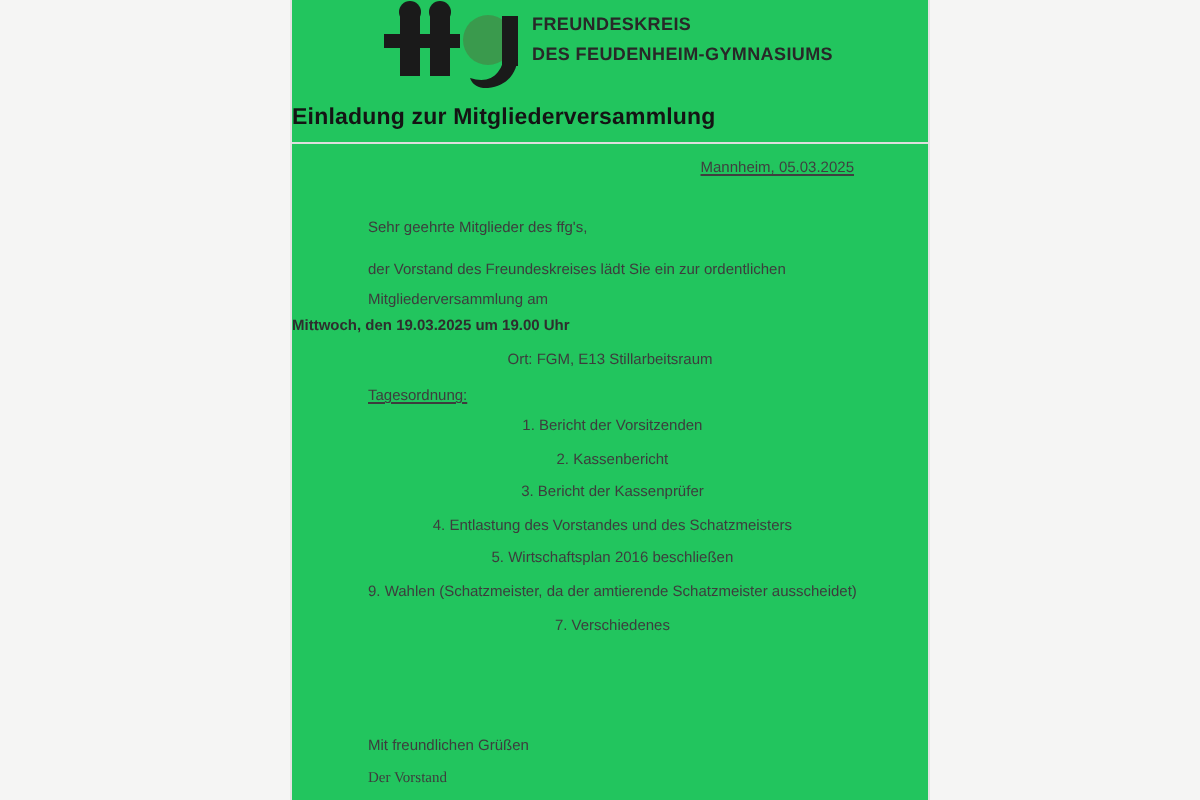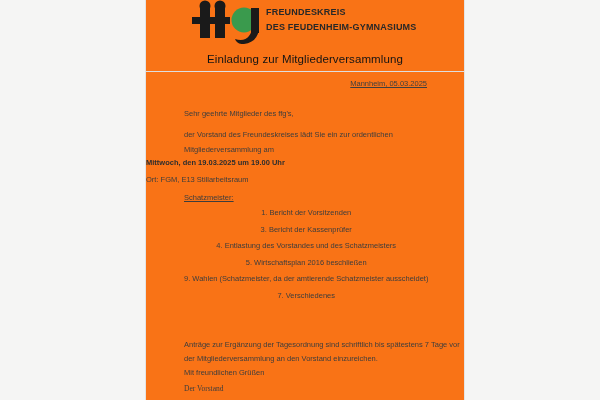--- a/index.html
+++ b/index.html
@@ -4,50 +4,50 @@
 <style>
   html,body{margin:0;padding:0;}
   body{
     width:600px;height:400px;overflow:hidden;position:relative;
     background:#f5f5f4;
     font-family:"Liberation Sans",sans-serif;
     -webkit-font-smoothing:antialiased;
   }
   .page{
     position:absolute;left:145px;top:0;width:320px;height:400px;
-    background:#f97316;
+    background:#22c55e;
     border-left:1px solid #e4e4e4;border-right:1px solid #e4e4e4;
     box-sizing:border-box;
   }
   
   .logo{position:absolute;left:46px;top:0;width:72px;height:44px;}
   .brand{
     position:absolute;left:120px;top:5px;
     font-size:9px;font-weight:bold;color:#282828;
     line-height:14.5px;letter-spacing:.2px;white-space:nowrap;
   }
   
   .title{
-    position:absolute;left:0;top:53px;width:100%;text-align:center;
-    font-size:11.5px;font-weight:normal;color:#141414;letter-spacing:.1px;
+    position:absolute;left:0;top:53px;width:100%;
+    font-size:11.5px;font-weight:bold;color:#141414;letter-spacing:.1px;
   }
   .rule{position:absolute;left:0;top:71px;width:100%;height:1px;background:#dedede;}
   .dateline{
     position:absolute;right:37px;top:79px;
     font-size:7.5px;color:#3f3f3f;text-decoration:underline;
   }
   
   .txt{font-size:7.5px;color:#3d3d3d;}
   .greeting{position:absolute;left:38px;top:109px;}
   .intro{position:absolute;left:38px;top:128px;line-height:14.5px;}
   .meeting-when{
     position:absolute;left:0;top:158px;width:100%;
     font-size:7.5px;font-weight:bold;color:#2e2e2e;
   }
-  .meeting-where{position:absolute;left:0;top:175px;width:100%;text-align:left;}
+  .meeting-where{position:absolute;left:0;top:175px;width:100%;text-align:center;}
   .agenda-heading{
     position:absolute;left:38px;top:193px;
     text-decoration:underline;
   }
   .agenda{position:absolute;left:38px;top:205px;text-align:center;}
   .agenda .agenda-item{line-height:16.6px;white-space:nowrap;}
   .closing{position:absolute;left:38px;top:338px;line-height:14px;}
   .regards{position:absolute;left:38px;top:368px;}
   .signature{position:absolute;left:38px;top:384px;font-family:Liberation Serif, serif;}
 </style>
@@ -81,34 +81,30 @@
 
   <div>der Vorstand des Freundeskreises lädt Sie ein zur ordentlichen</div>
       <div>Mitgliederversammlung am</div>
     </div>
 
   <div class="txt greeting">Sehr geehrte Mitglieder des ffg's,</div>
 
   <div class="meeting-when">Mittwoch, den 19.03.2025 um 19.00 Uhr</div>
   <div class="txt meeting-where">Ort: FGM, E13 Stillarbeitsraum</div>
 
-  <div class="txt agenda-heading">Schatzmeister:</div>
+  <div class="txt agenda-heading">Tagesordnung:</div>
 
   <div class="txt agenda">
 
   <div class="agenda-item">1. Bericht der Vorsitzenden</div>
+      <div class="agenda-item">2. Kassenbericht</div>
       <div class="agenda-item">3. Bericht der Kassenprüfer</div>
       <div class="agenda-item">4. Entlastung des Vorstandes und des Schatzmeisters</div>
       <div class="agenda-item">5. Wirtschaftsplan 2016 beschließen</div>
       <div class="agenda-item">9. Wahlen (Schatzmeister, da der amtierende Schatzmeister ausscheidet)</div>
       <div class="agenda-item">7. Verschiedenes</div>
     </div>
 
-  <div class="txt closing">
-
-  <div>Anträge zur Ergänzung der Tagesordnung sind schriftlich bis spätestens 7 Tage vor</div>
-      <div>der Mitgliederversammlung an den Vorstand einzureichen.</div>
-    </div>
 
   <div class="txt regards">Mit freundlichen Grüßen</div>
   <div class="txt signature">Der Vorstand</div>
 
 </div>
 
 </body></html>

